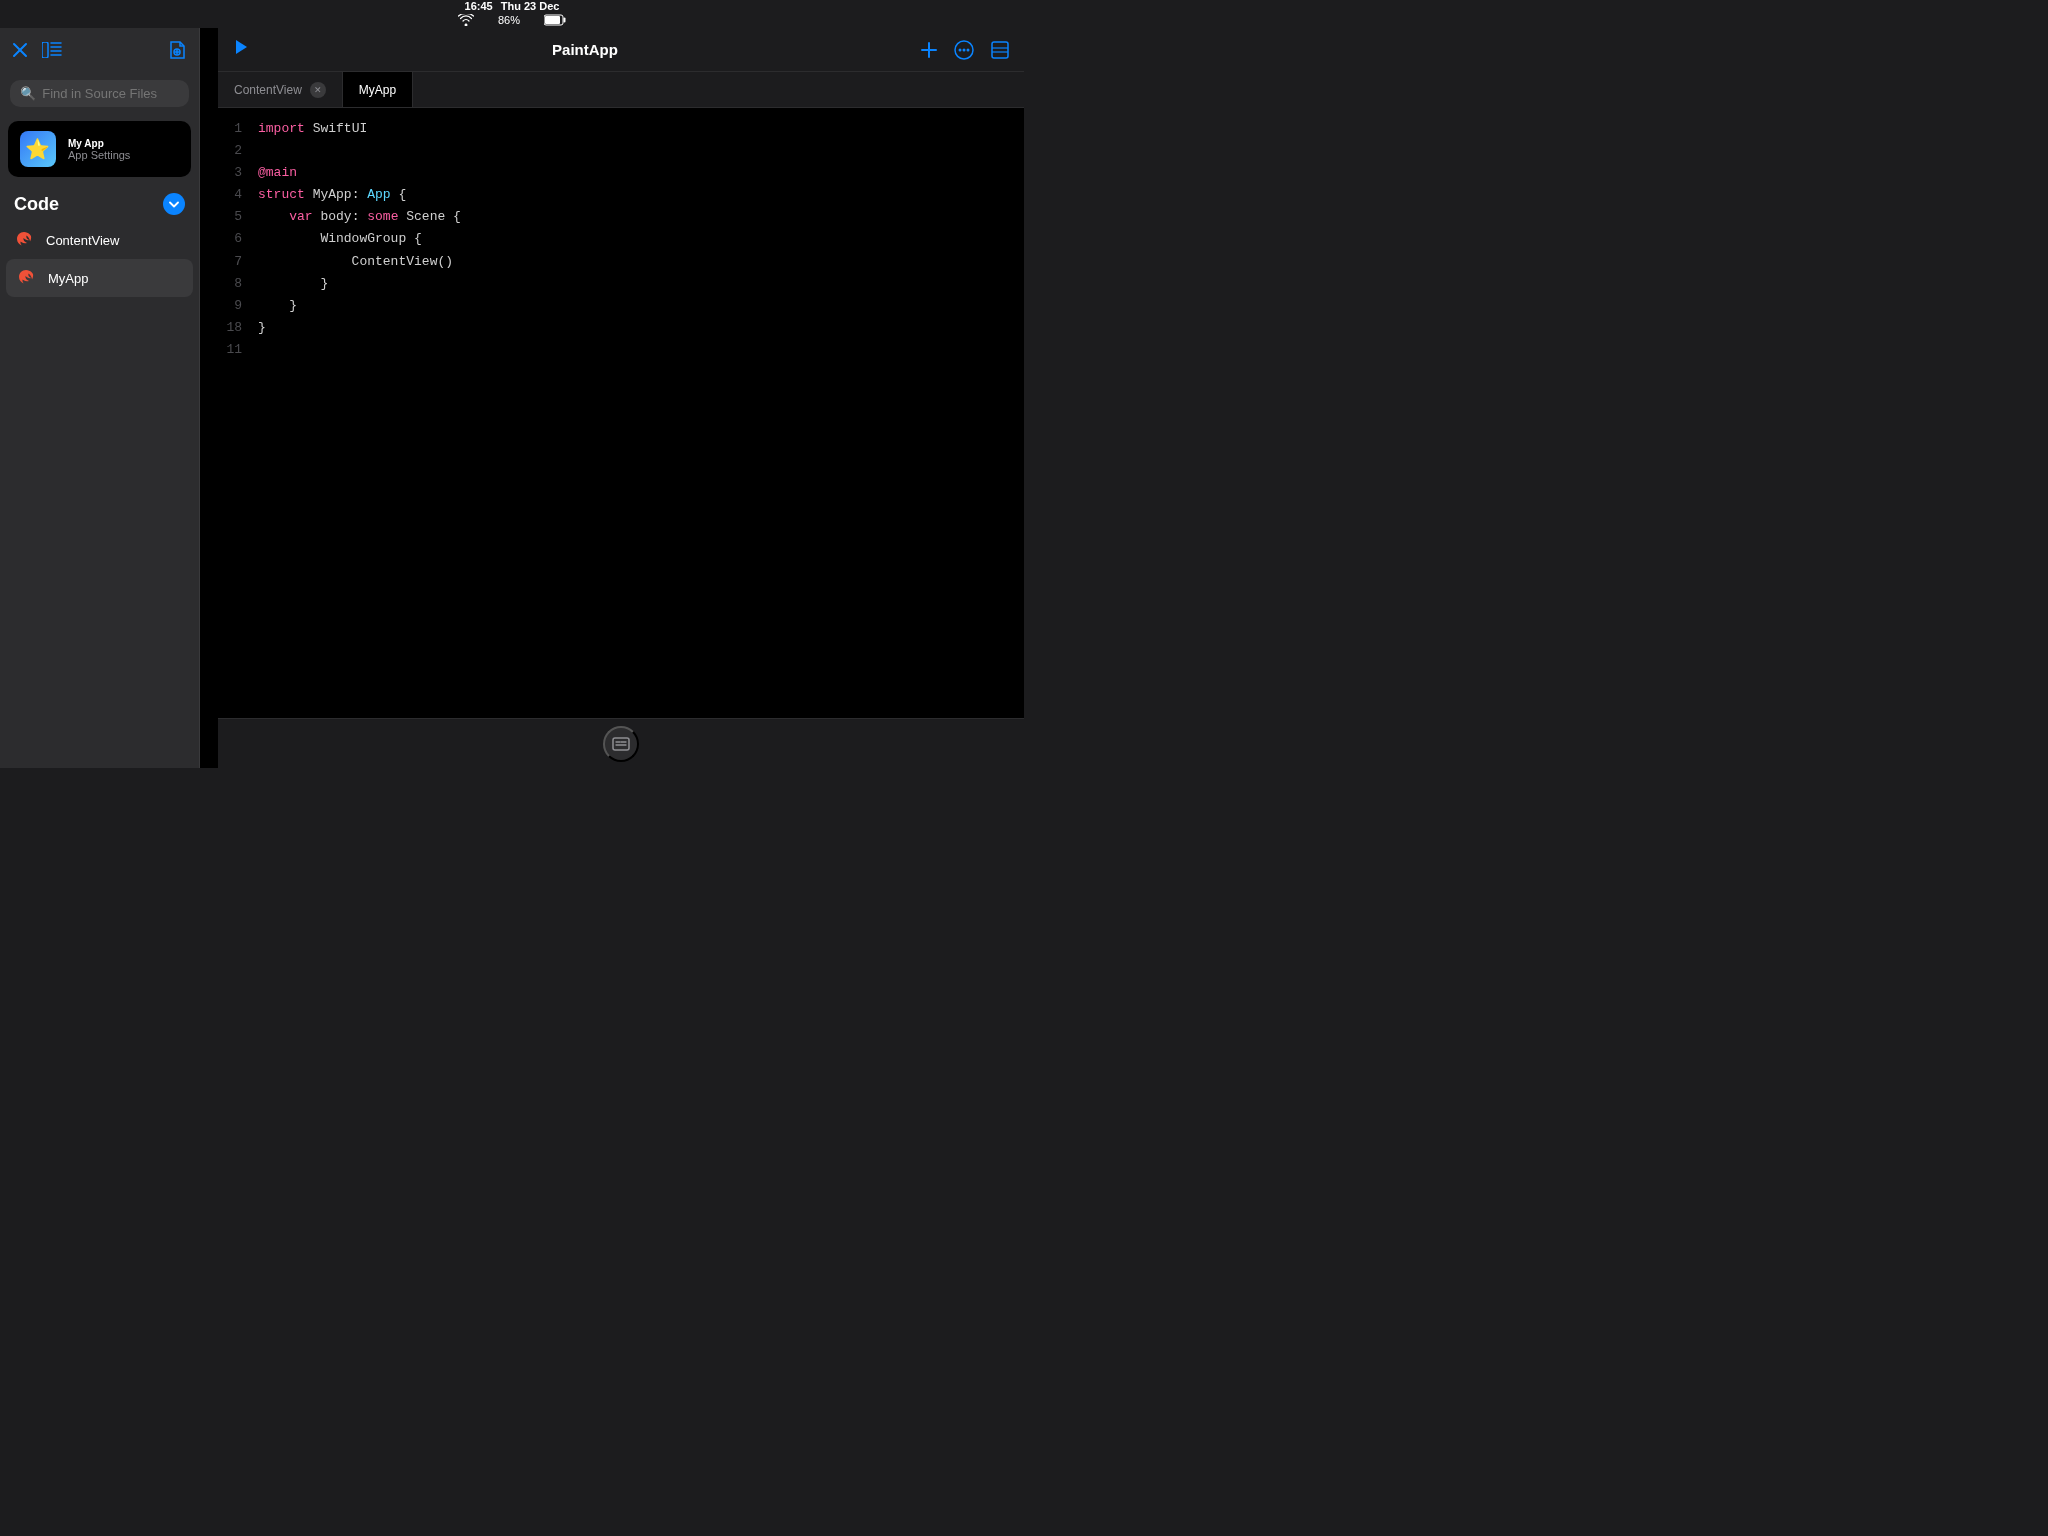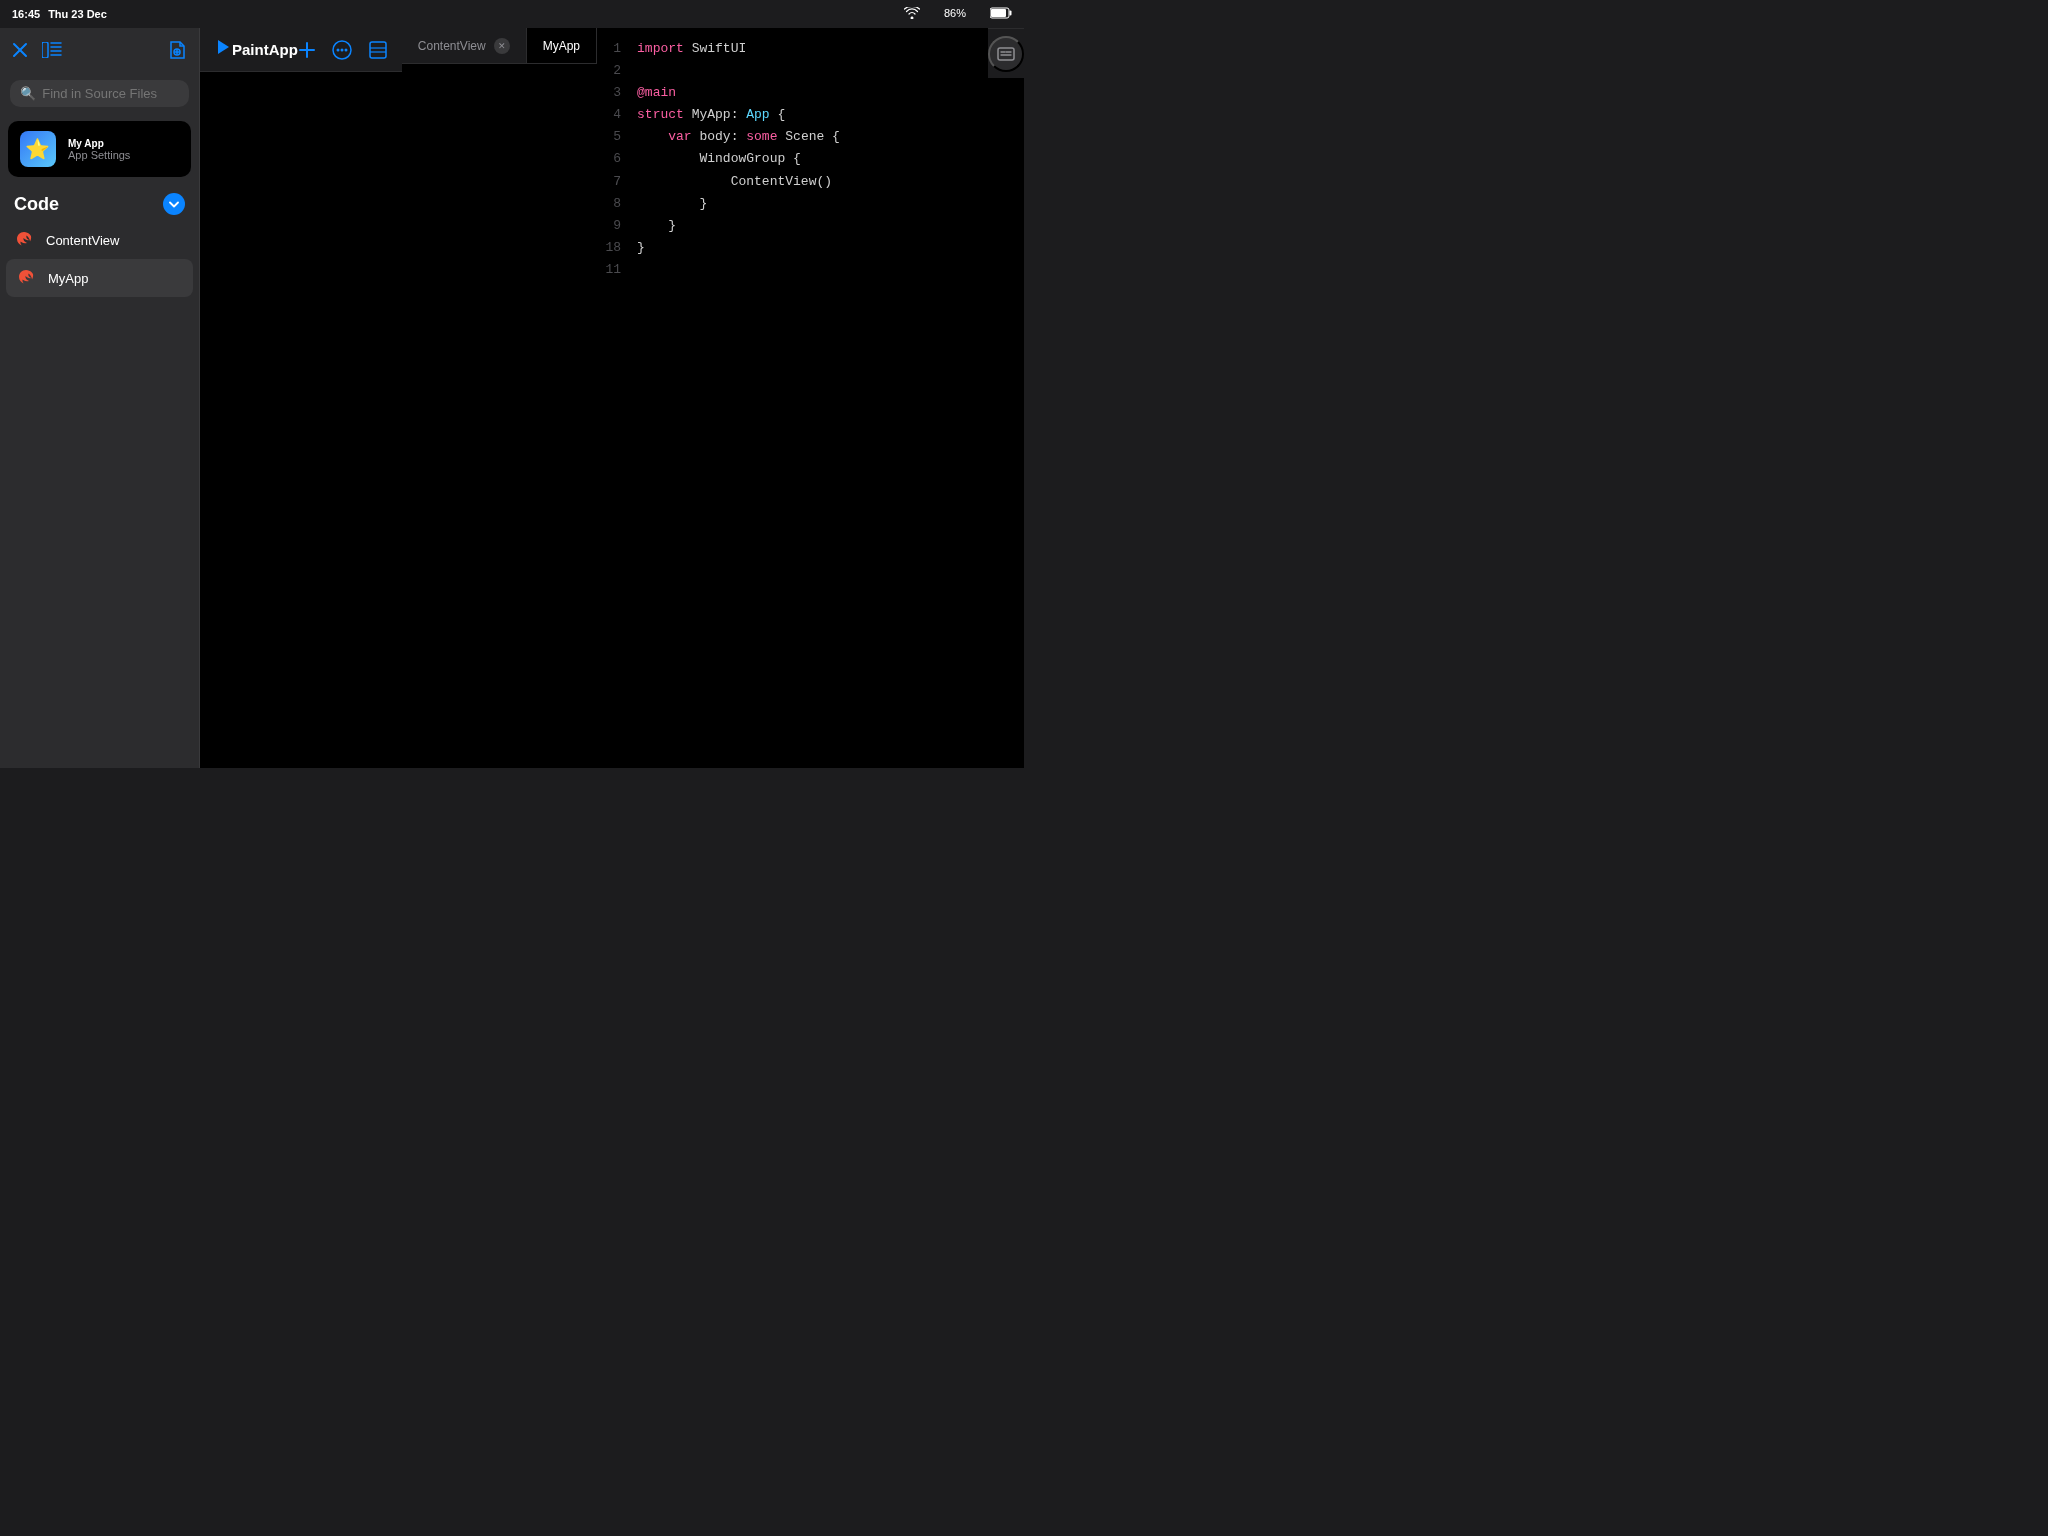--- a/index.html
+++ b/index.html
@@ -16,20 +16,21 @@
     .status-bar {
       position: absolute;
       top: 0; left: 0; right: 0;
       height: 28px;
       background: #1c1c1e;
       display: flex;
       align-items: center;
       justify-content: space-between;
       padding: 0 12px;
       z-index: 100;
+      flex-direction: column;
     }
     .status-left {
       display: flex;
       align-items: center;
       gap: 8px;
       color: white;
       font-size: 11px;
       font-weight: 600;
     }
     .status-right {
@@ -188,21 +189,22 @@
     .file-name {
       color: white;
       font-size: 13px;
     }
 
     
     .main-content {
       flex: 1;
       background: #000;
       display: flex;
-      flex-direction: row;
+      flex-direction: column;
+      padding-left: 18px;
     }
 
     
     .top-toolbar {
       height: 44px;
       background: #1c1c1e;
       display: flex;
       align-items: center;
       justify-content: space-between;
       padding: 0 14px;

